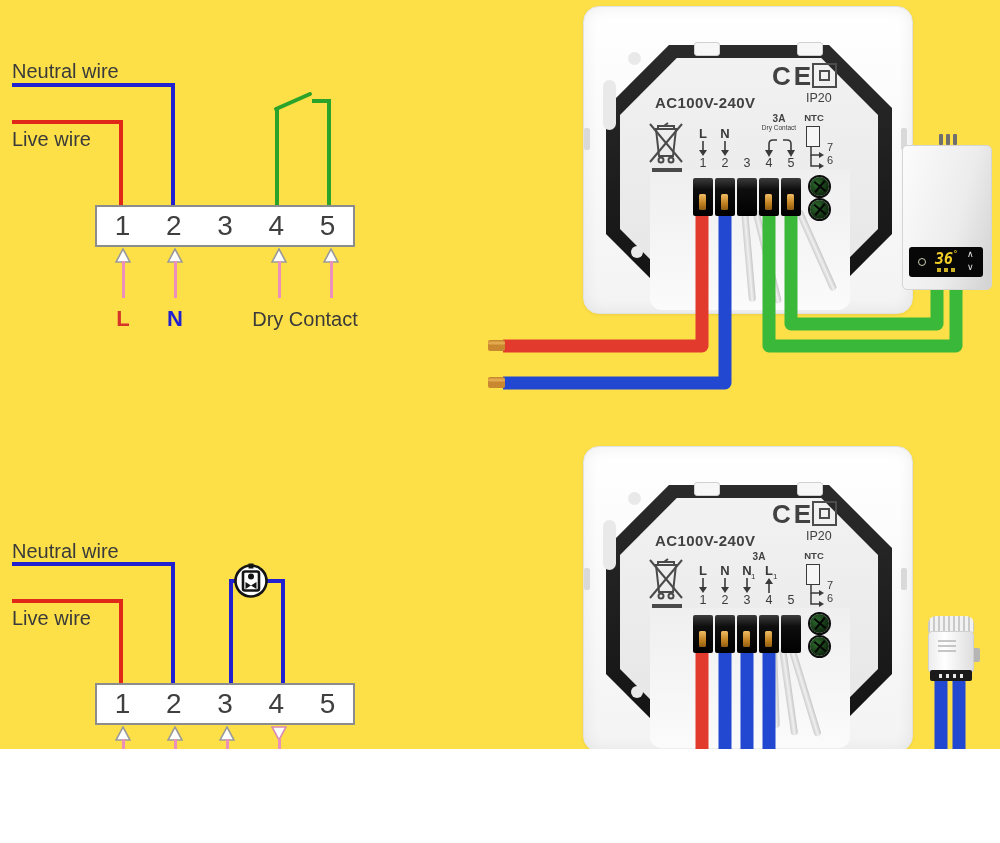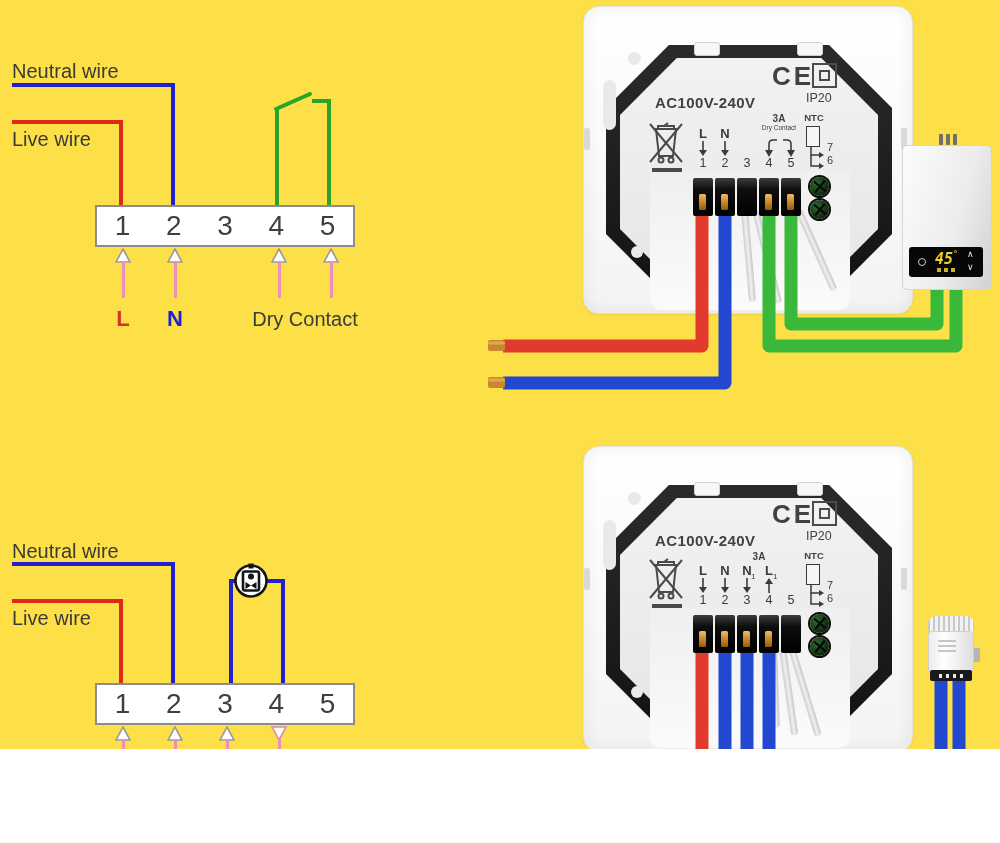--- a/index.html
+++ b/index.html
@@ -286,21 +286,21 @@
     <div class="cable" style="left:741px;top:210px;height:92px;transform:rotate(-5deg)"></div>
     <div class="cable" style="left:752px;top:210px;height:96px;transform:rotate(-14deg)"></div>
     <div class="cable" style="left:795px;top:210px;height:88px;transform:rotate(-24deg)"></div>
 
     <div class="vent" style="left:939px;top:134px"></div>
     <div class="vent" style="left:946px;top:134px"></div>
     <div class="vent" style="left:953px;top:134px"></div>
     <div class="boiler">
       <div class="bpanel">
         <div class="power-ic"></div>
-        <div class="btemp"><span>45</span><span class="deg">°</span></div>
+        <div class="btemp"><span>36</span><span class="deg">°</span></div>
         <div class="bind-dots">
             <i></i>
             <i></i>
             <i></i>
           </div>
         <div class="bchev" style="top:3px">∧</div>
         <div class="bchev" style="top:16px">∨</div>
       </div>
     </div>
   </section>

